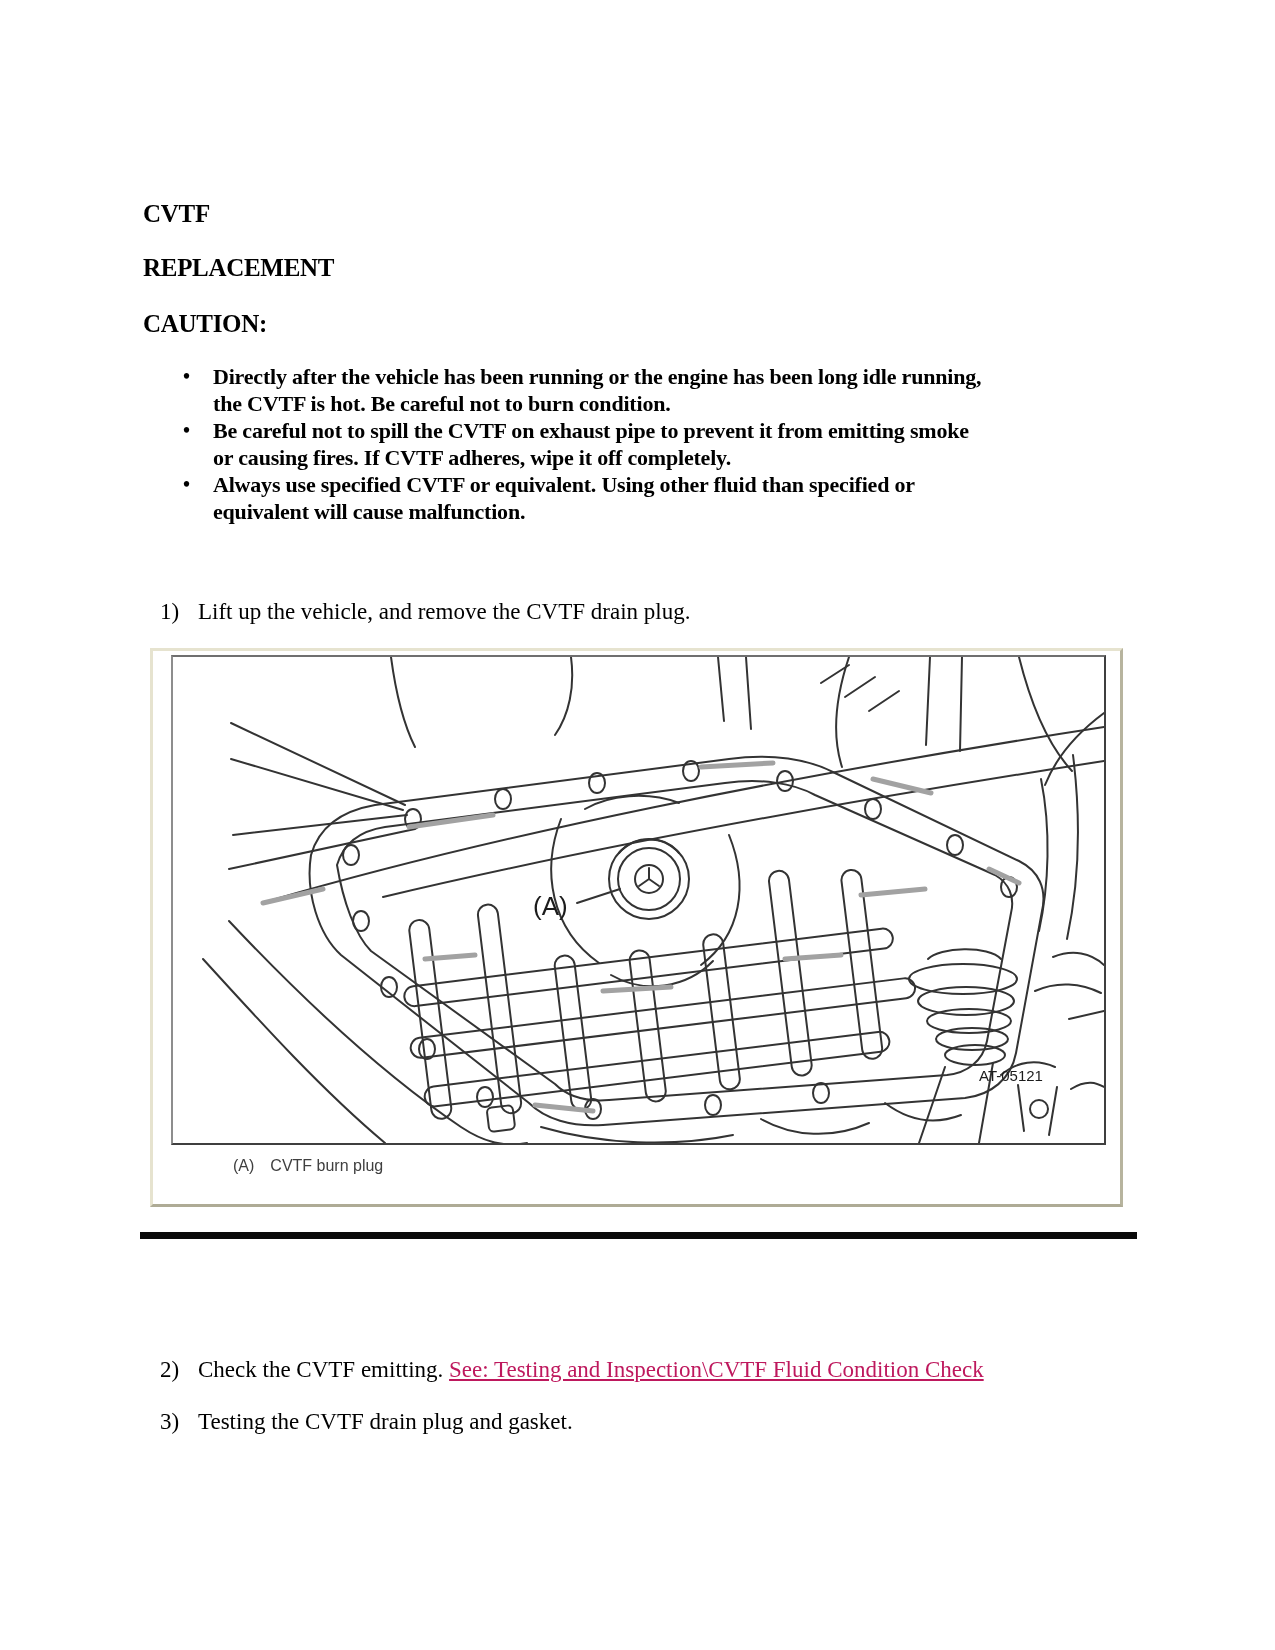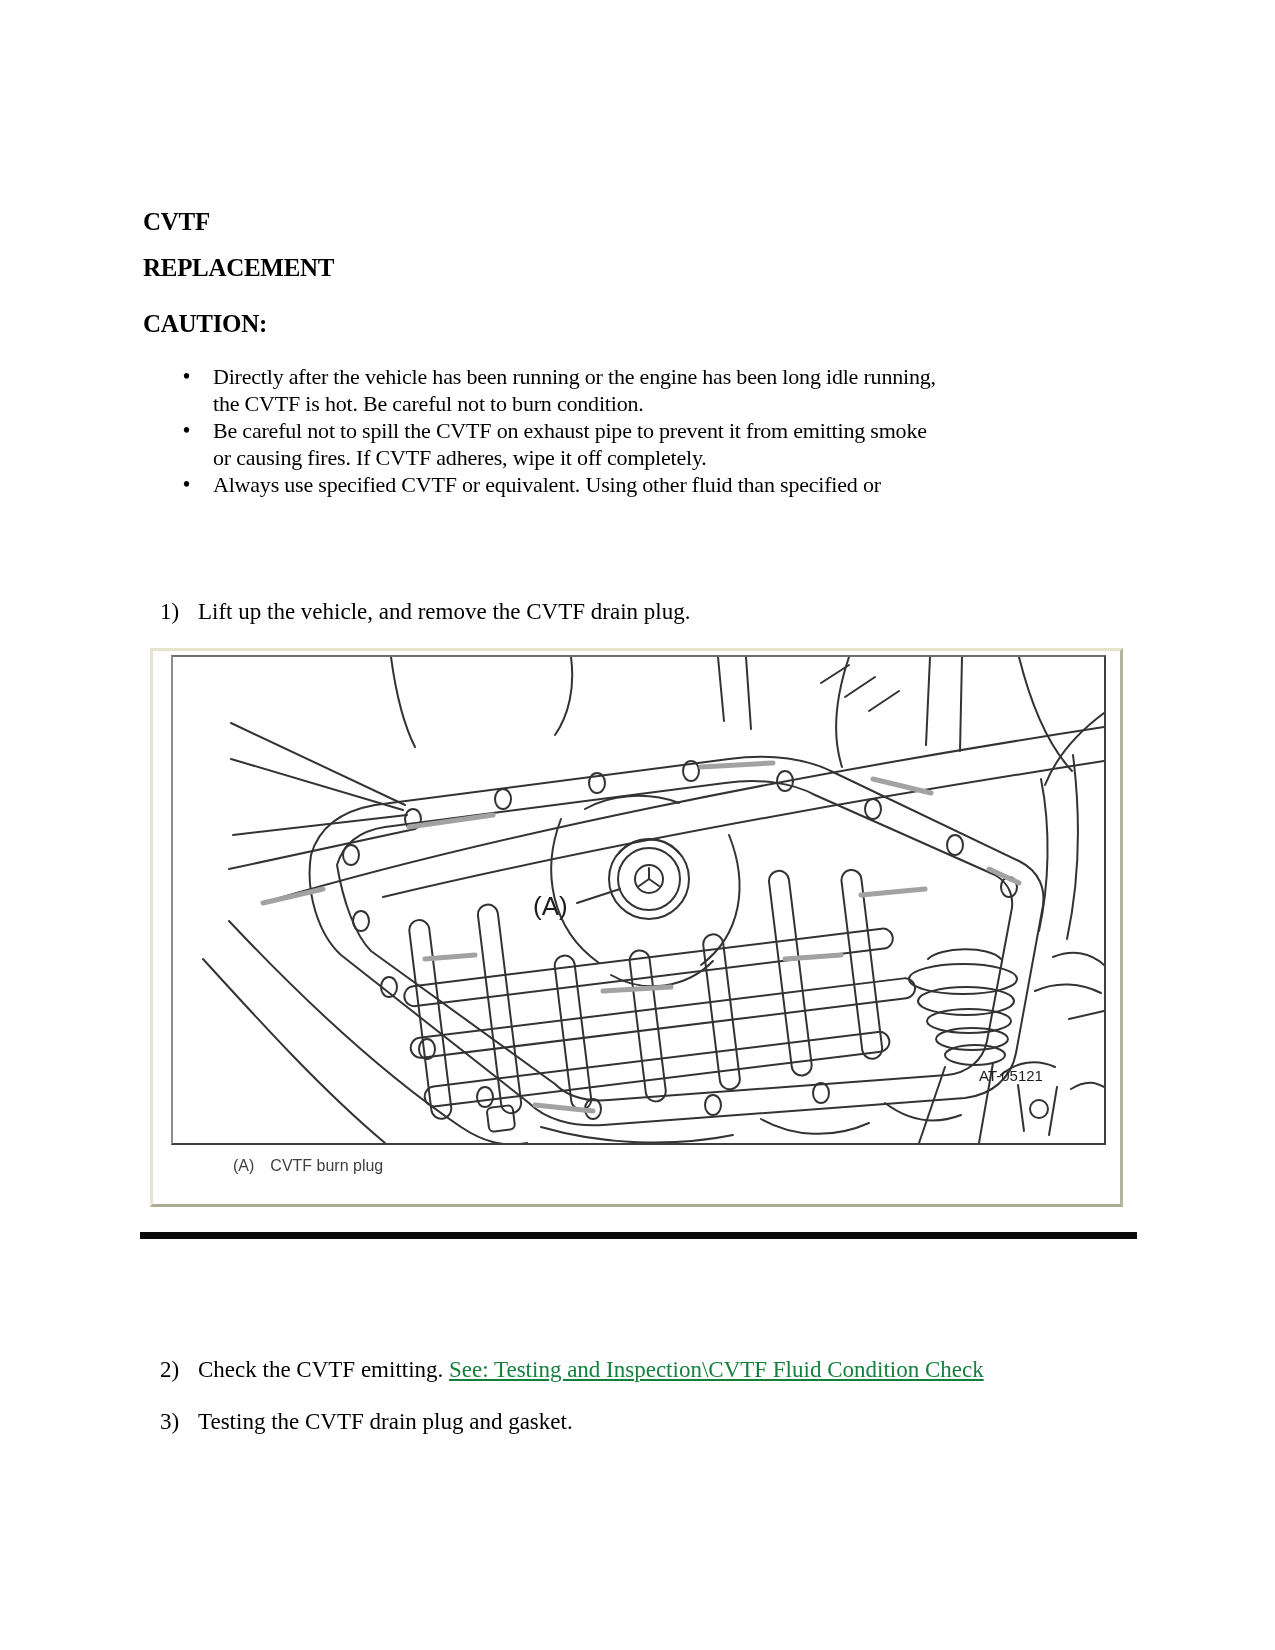--- a/index.html
+++ b/index.html
@@ -4,31 +4,31 @@
 <style>
   html,body { margin:0; padding:0; background:#ffffff; }
   .page {
     position:relative; width:1275px; height:1650px; background:#ffffff;
     font-family:"Liberation Serif", serif; color:#000; overflow:hidden;
   }
   .heading {
     position:absolute; left:143px; font-weight:bold; font-size:25px;
     letter-spacing:-0.3px; white-space:nowrap;
   }
-  #heading-title   { top:208px; }
+  #heading-title   { top:200px; }
   #heading-section { top:254px; }
   #heading-caution { top:310px; }
 
   .caution-list { position:absolute; left:183px; top:363px; }
   .caution-item { display:flex; }
   .bullet-cell {
     width:30px; flex:0 0 30px; font-size:20px; line-height:27px;
     font-weight:bold;
   }
-  .caution-text { font-weight:normal; font-size:22px; line-height:27px; letter-spacing:-0.2px; }
+  .caution-text { font-weight:bold; font-size:22px; line-height:27px; letter-spacing:-0.2px; }
   .caution-line { display:block; white-space:nowrap; }
 
   .step { position:absolute; left:160px; display:flex; font-size:23px; line-height:28px; white-space:nowrap; }
   #step-1 { top:598px; }
   #step-2 { top:1356px; }
   #step-3 { top:1408px; }
   .step-num { width:38px; flex:0 0 38px; }
   .xref-link { text-decoration:underline; cursor:pointer; }
 
   .figure-frame {
@@ -73,20 +73,21 @@
       <span class="bullet-cell">•</span>
       <span class="caution-text">
         <span class="caution-line">Be careful not to spill the CVTF on exhaust pipe to prevent it from emitting smoke</span>
         <span class="caution-line">or causing fires. If CVTF adheres, wipe it off completely.</span>
       </span>
     </div>
     <div class="caution-item">
       <span class="bullet-cell">•</span>
       <span class="caution-text">
         <span class="caution-line">Always use specified CVTF or equivalent. Using other fluid than specified or</span>
+        <span class="caution-line">equivalent will cause malfunction.</span>
       </span>
     </div>
   </div>
 
   <div class="step" id="step-1">
     <span class="step-num">1)</span>
     <span class="step-text">Lift up the vehicle, and remove the CVTF drain plug.</span>
   </div>
 
   <div class="figure-frame">
@@ -218,21 +219,21 @@
     <div class="figure-caption" style="color: rgb(63, 63, 63);">
       <span class="cap-label">(A)</span>
       <span class="cap-text">CVTF burn plug</span>
     </div>
   </div>
 
   <div class="section-rule" style="background-color: rgb(10, 10, 10);"></div>
 
   <div class="step" id="step-2">
     <span class="step-num">2)</span>
-    <span class="step-text"><span>Check the CVTF emitting. </span><span class="xref-link" style="color: #15803d;">See: Testing and Inspection\CVTF Fluid Condition Check</span></span>
+    <span class="step-text"><span>Check the CVTF emitting. </span><span class="xref-link" style="color: #be185d;">See: Testing and Inspection\CVTF Fluid Condition Check</span></span>
   </div>
 
   <div class="step" id="step-3">
     <span class="step-num">3)</span>
     <span class="step-text">Testing the CVTF drain plug and gasket.</span>
   </div>
 
 </div>
 
 </body></html>

